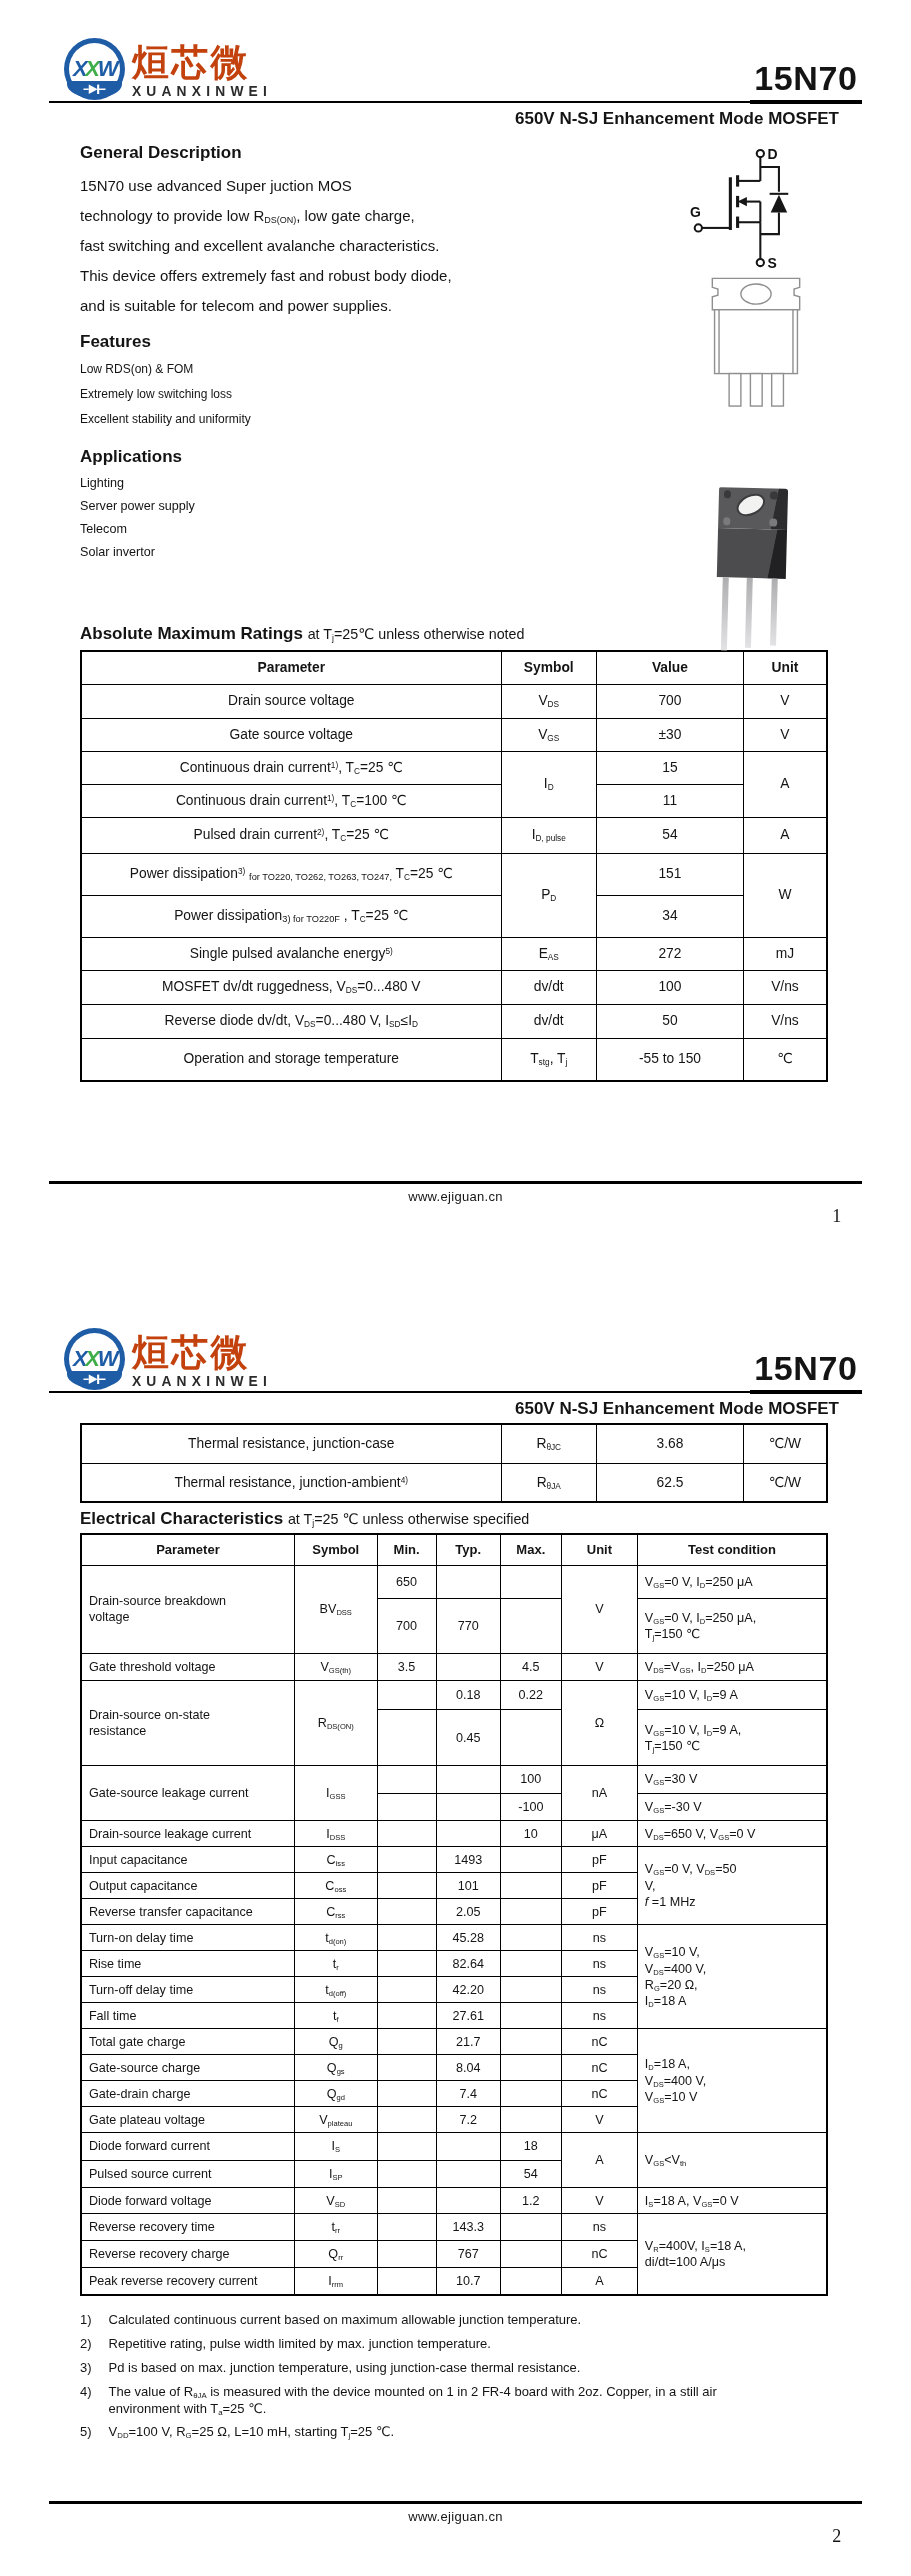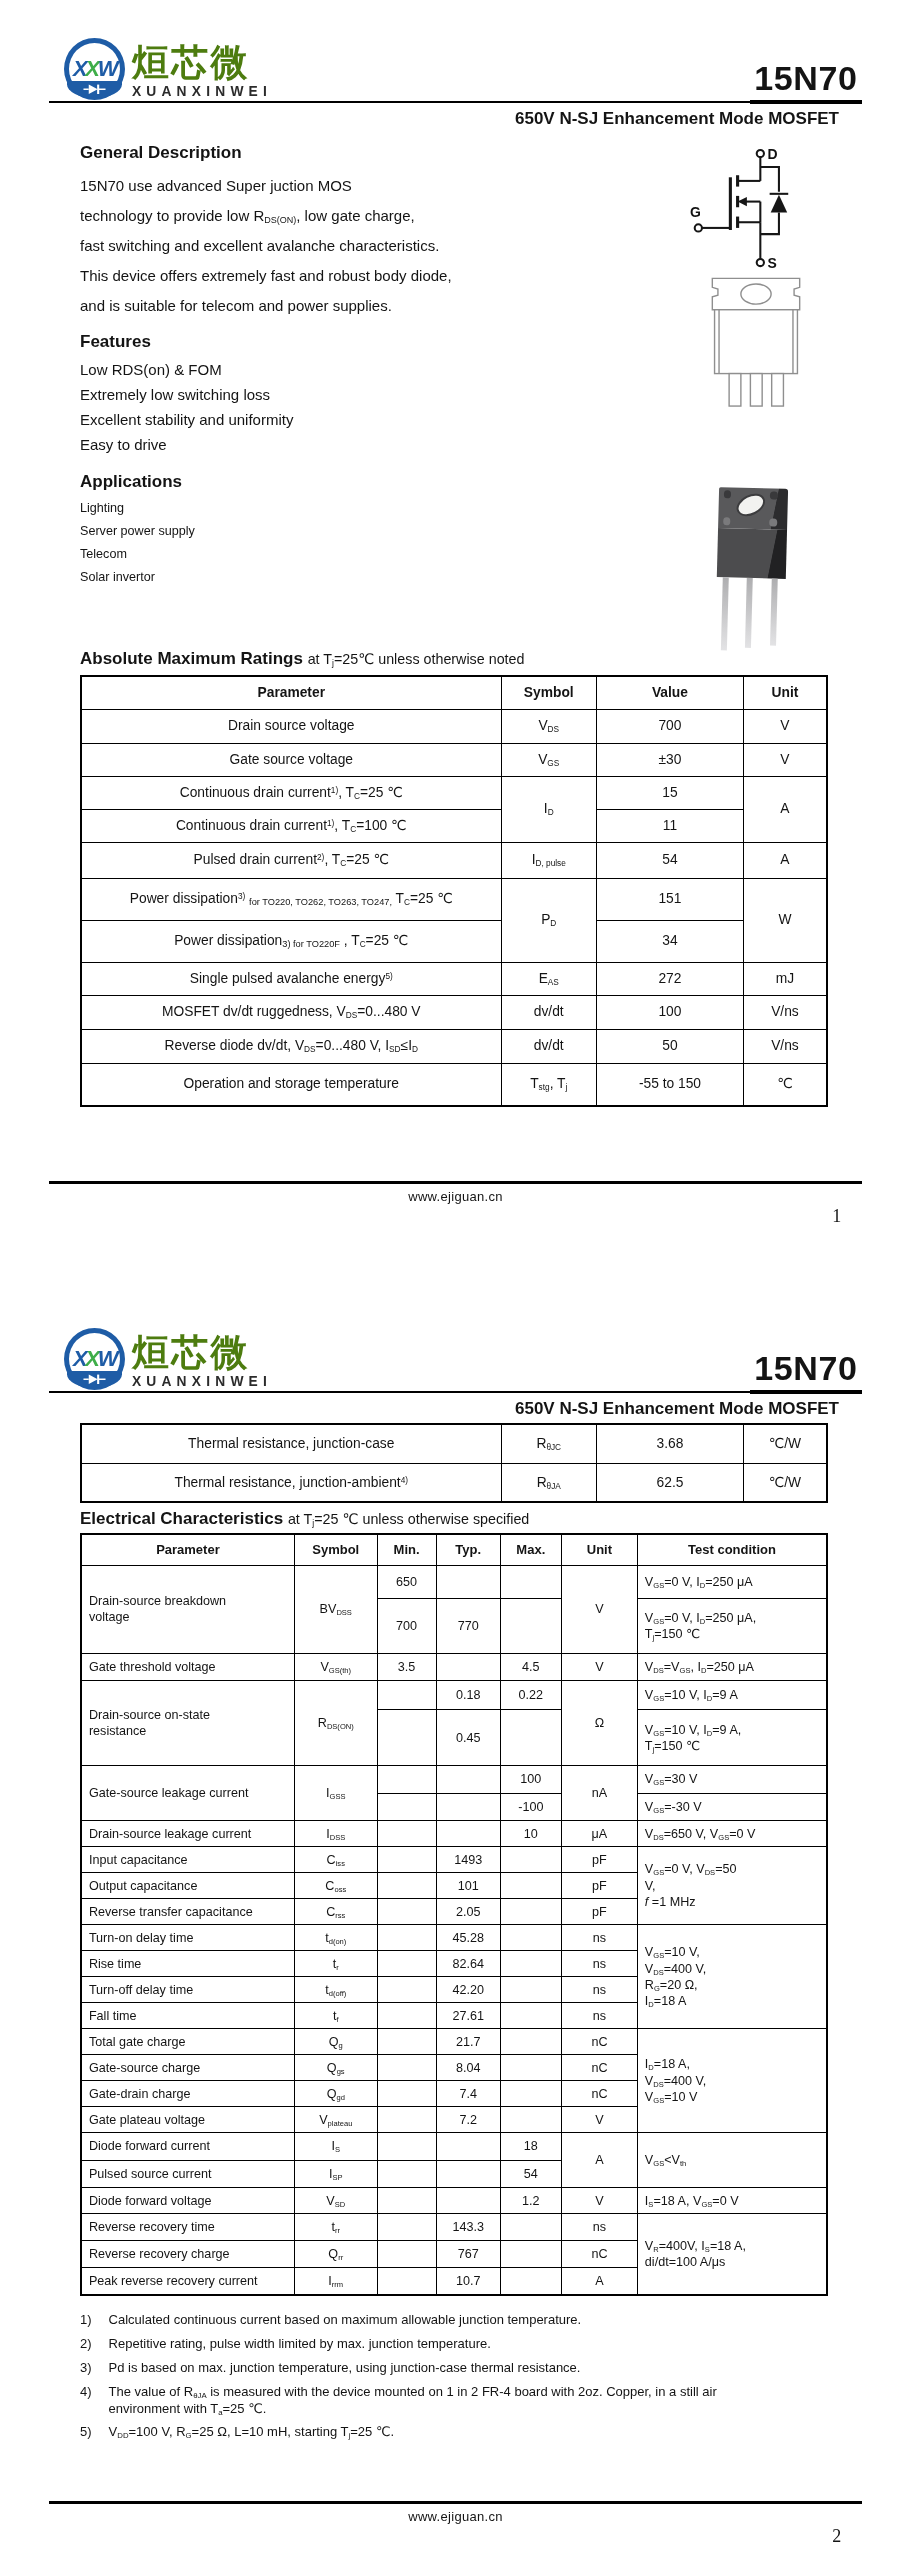--- a/index.html
+++ b/index.html
@@ -21,35 +21,35 @@
   .hdr2 { margin-top:40px; }
   .logo { display:flex; align-items:flex-end; gap:6.9px; padding-left:15px; }
   .logo-mark { position:relative; width:61px; height:62px; flex:0 0 auto; }
   .ring { position:absolute; inset:0; border:5.2px solid #1e5ca6; border-radius:50%; background:#fff; }
   .xxw { position:absolute; top:18.4px; left:0; right:0; text-align:center;
          font-style:italic; font-weight:900; font-size:22px; letter-spacing:-2.3px; color:#1e5ca6; }
   .xxw .gx { color:#3fae49; }
   .chord { position:absolute; left:2.9px; right:2.9px; bottom:2.3px; height:16.6px; background:#1e5ca6;
            border-radius:0 0 30px 30px / 0 0 15px 15px; display:flex; align-items:center; justify-content:center; }
   .logo-text { padding-bottom:1.1px; }
-  .logo-cn { font-size:37px; font-weight:700; letter-spacing:2.3px; line-height:1.05; color:#4d7c0f; }
+  .logo-cn { font-size:37px; font-weight:700; letter-spacing:2.3px; line-height:1.05; color:#c2410c; }
   .logo-en { font-size:13.8px; letter-spacing:5.2px; font-weight:600; color:#2b2b2b; margin-top:1.1px; }
   .pn { font-size:34px; font-weight:800; letter-spacing:0.6px; padding:0 4.6px 2.3px 4.6px;
         border-bottom:4.6px solid #000; margin-bottom:-4px; }
   .subtitle { text-align:right; font-size:17px; font-weight:700; margin-top:5.7px; padding-right:23px; }
 
   .inner { margin-left:31px; margin-right:34px; }
 
   
   .h-sec { font-size:17px; font-weight:700; }
   .gd-title { margin-top:13.8px; }
   .gd-lines { margin-top:8px; font-size:15px; }
   .gd-lines div { line-height:30px; white-space:nowrap; }
   .feat-title { margin-top:11.5px; }
-  .feat-items { margin-top:4.6px; font-size:15px; }
+  .feat-items { margin-top:4.6px; font-size:12px; }
   .feat-items div { line-height:25px; }
   .app-title { margin-top:15px; }
   .app-items { margin-top:5.7px; font-size:12.6px; }
   .app-items div { line-height:23px; }
 
   
   .fig-symbol  { position:absolute; left:688px; top:146px; }
   .fig-outline { position:absolute; left:700px; top:275px; }
   .fig-photo   { position:absolute; left:717px; top:488px; width:69px; transform:rotate(1.5deg); }
   .pkg-tab { position:relative; height:41px; background:linear-gradient(100deg,#59595b 78%,#2c2c2e 79%); border-radius:1.7px 2.9px 0 0; }
@@ -134,21 +134,20 @@
       <div>fast switching and excellent avalanche  characteristics.</div>
       <div>This device offers extremely fast and robust body diode,</div>
       <div>and is suitable for telecom and power supplies.</div>
     </div>
 
     <div class="h-sec feat-title">Features</div>
     <div class="feat-items">
       <div>Low RDS(on) &amp; FOM</div>
       <div>Extremely low switching loss</div>
       <div>Excellent stability and uniformity</div>
-      <div>Easy to drive</div>
     </div>
 
     <div class="h-sec app-title">Applications</div>
     <div class="app-items">
       <div>Lighting</div>
       <div>Server power supply</div>
       <div>Telecom</div>
       <div>Solar invertor</div>
     </div>
 

